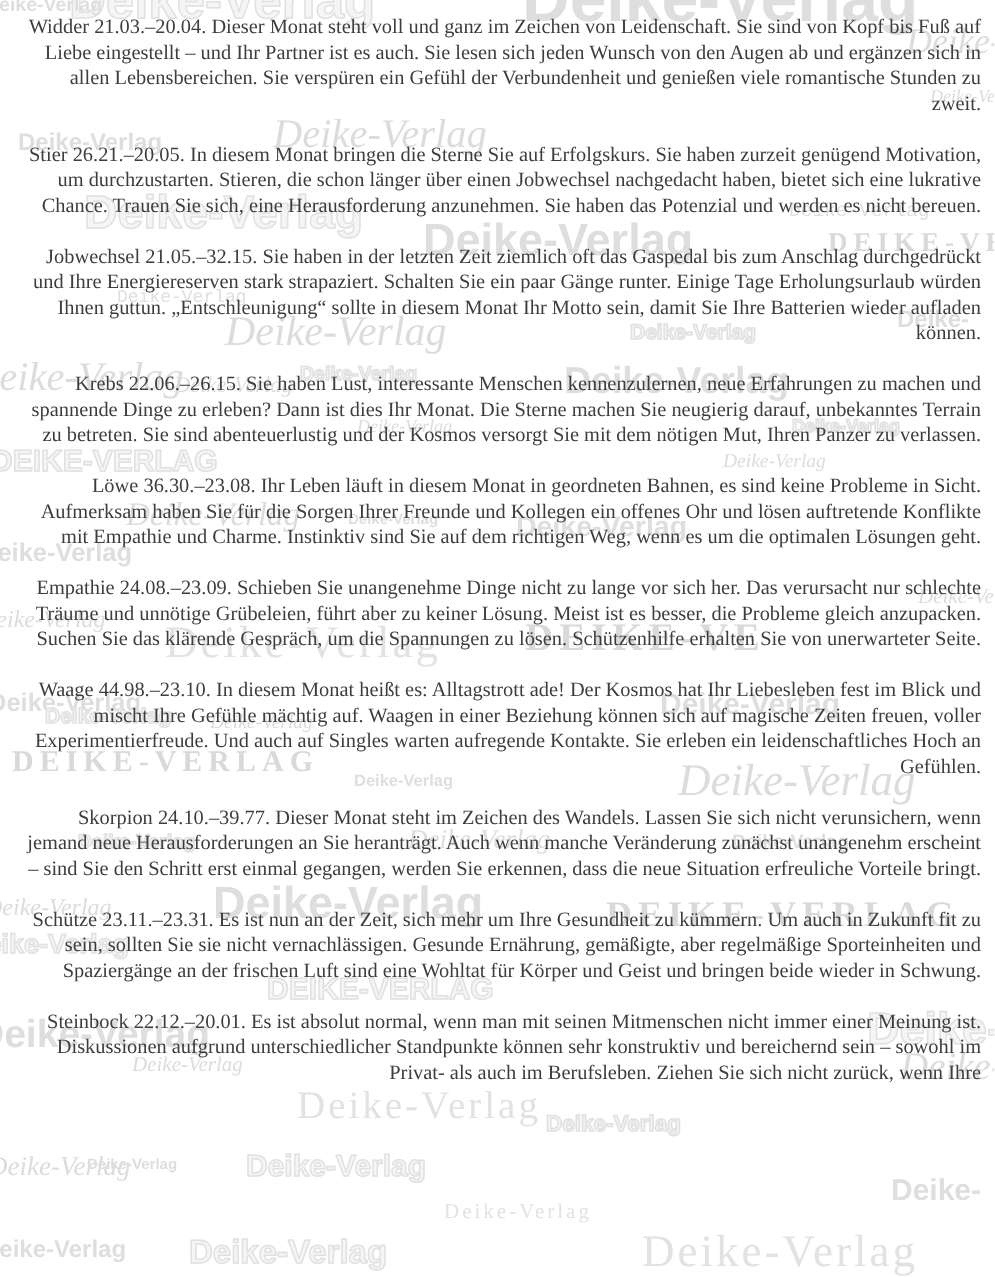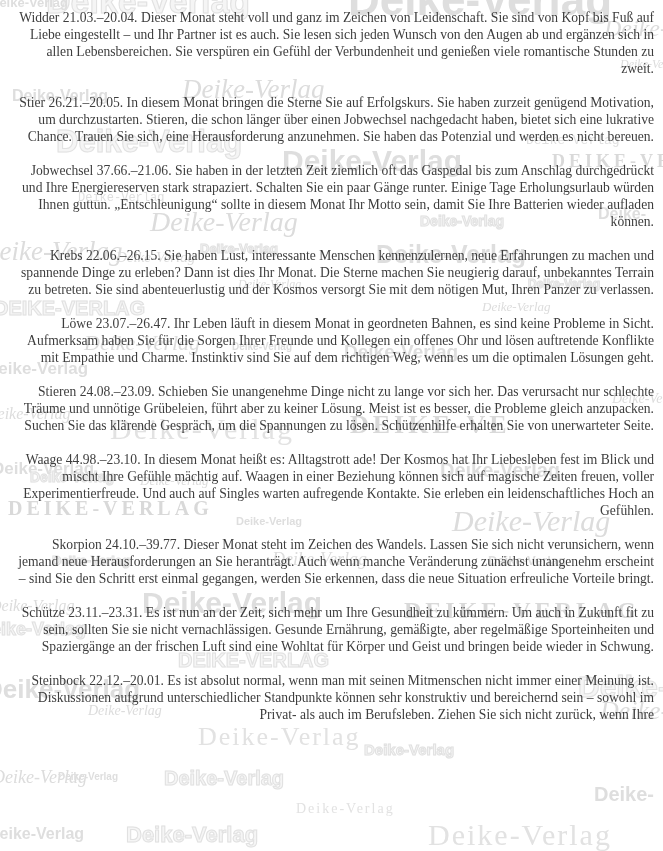--- a/index.html
+++ b/index.html
@@ -118,38 +118,38 @@
     </p>
 
     <p class="para">
       <span>Stier</span>
       <span>26.21.–20.05.</span>
       <span>In diesem Monat bringen die Sterne Sie auf Erfolgskurs. Sie haben zurzeit genügend Motivation, um durchzustarten. Stieren, die schon länger über einen Jobwechsel nachgedacht haben, bietet sich eine lukrative Chance. Trauen Sie sich, eine Herausforderung anzunehmen. Sie haben das Potenzial und werden es nicht bereuen.</span>
     </p>
 
     <p class="para">
       <span>Jobwechsel</span>
-      <span>37.66.–21.06.</span>
+      <span>21.05.–32.15.</span>
       <span>Sie haben in der letzten Zeit ziemlich oft das Gaspedal bis zum Anschlag durchgedrückt und Ihre Energiereserven stark strapaziert. Schalten Sie ein paar Gänge runter. Einige Tage Erholungsurlaub würden Ihnen guttun. „Entschleunigung“ sollte in diesem Monat Ihr Motto sein, damit Sie Ihre Batterien wieder aufladen können.</span>
     </p>
 
     <p class="para">
       <span>Krebs</span>
       <span>22.06.–26.15.</span>
       <span>Sie haben Lust, interessante Menschen kennenzulernen, neue Erfahrungen zu machen und spannende Dinge zu erleben? Dann ist dies Ihr Monat. Die Sterne machen Sie neugierig darauf, unbekanntes Terrain zu betreten. Sie sind abenteuerlustig und der Kosmos versorgt Sie mit dem nötigen Mut, Ihren Panzer zu verlassen.</span>
     </p>
 
     <p class="para">
       <span>Löwe</span>
-      <span>23.07.–26.47.</span>
+      <span>36.30.–23.08.</span>
       <span>Ihr Leben läuft in diesem Monat in geordneten Bahnen, es sind keine Probleme in Sicht. Aufmerksam haben Sie für die Sorgen Ihrer Freunde und Kollegen ein offenes Ohr und lösen auftretende Konflikte mit Empathie und Charme. Instinktiv sind Sie auf dem richtigen Weg, wenn es um die optimalen Lösungen geht.</span>
     </p>
 
     <p class="para">
-      <span>Stieren</span>
+      <span>Empathie</span>
       <span>24.08.–23.09.</span>
       <span>Schieben Sie unangenehme Dinge nicht zu lange vor sich her. Das verursacht nur schlechte Träume und unnötige Grübeleien, führt aber zu keiner Lösung. Meist ist es besser, die Probleme gleich anzupacken. Suchen Sie das klärende Gespräch, um die Spannungen zu lösen. Schützenhilfe erhalten Sie von unerwarteter Seite.</span>
     </p>
 
     <p class="para">
       <span>Waage</span>
       <span>44.98.–23.10.</span>
       <span>In diesem Monat heißt es: Alltagstrott ade! Der Kosmos hat Ihr Liebesleben fest im Blick und mischt Ihre Gefühle mächtig auf. Waagen in einer Beziehung können sich auf magische Zeiten freuen, voller Experimentierfreude. Und auch auf Singles warten aufregende Kontakte. Sie erleben ein leidenschaftliches Hoch an Gefühlen.</span>
     </p>
 

